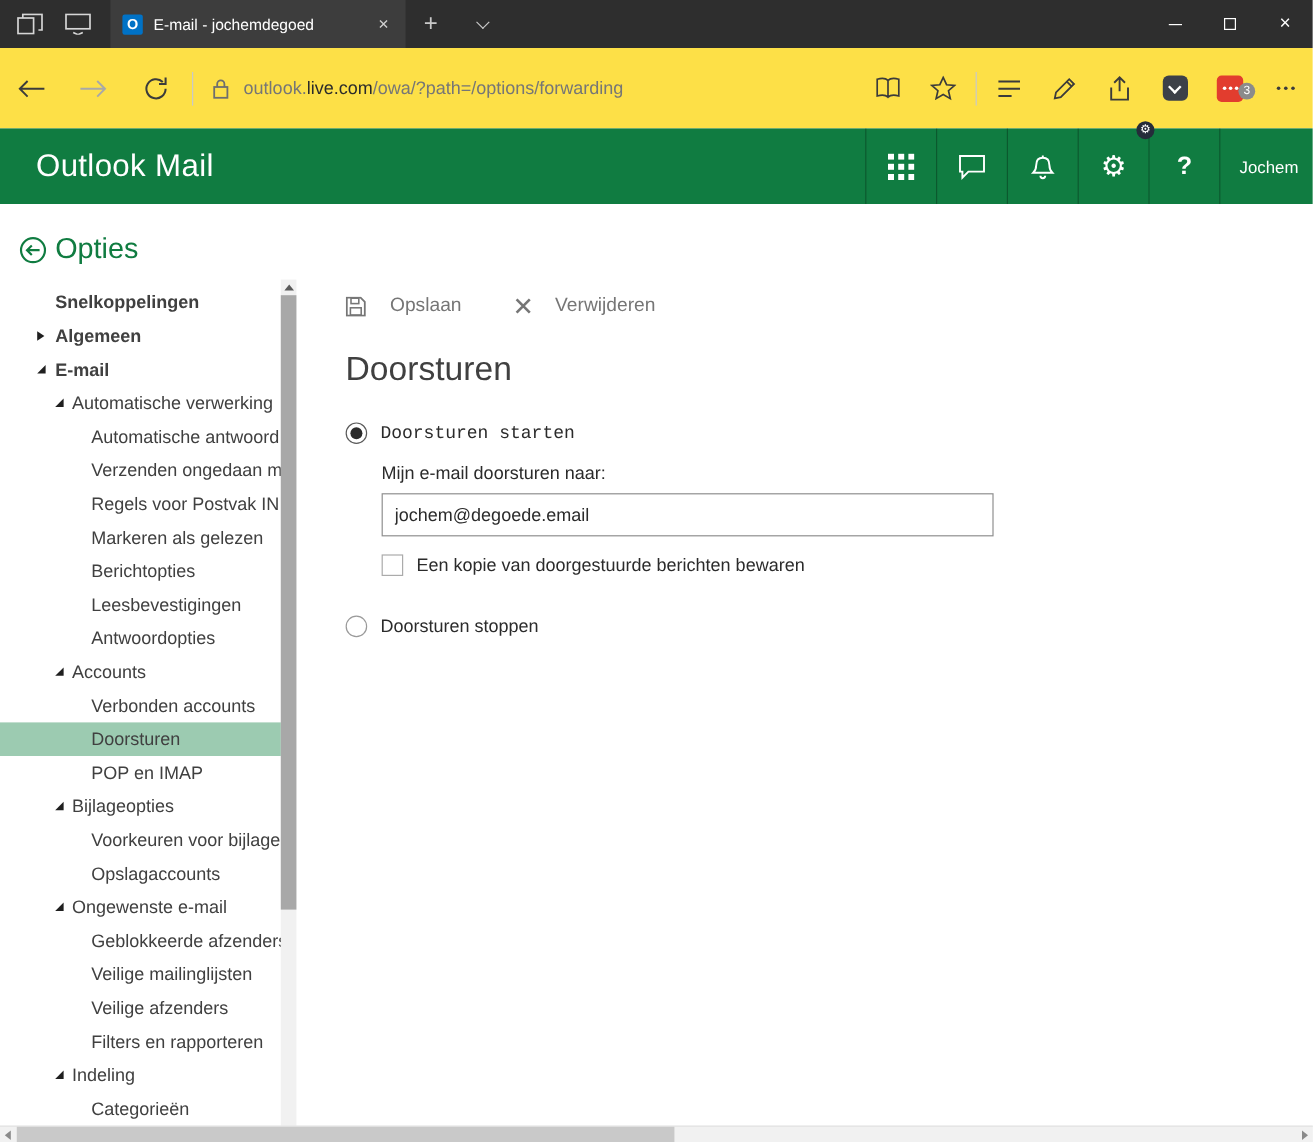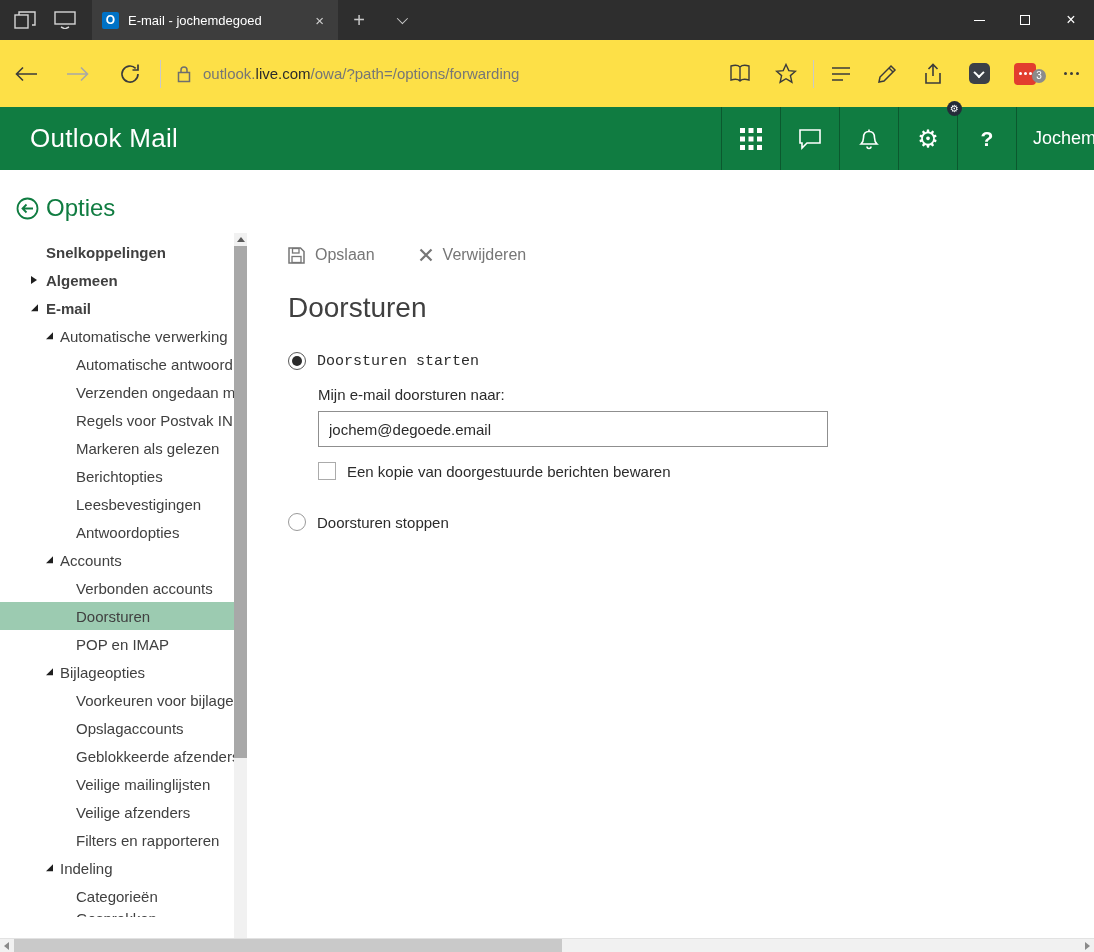--- a/index.html
+++ b/index.html
@@ -41,21 +41,21 @@
   .extbadge { position:absolute; right:2px; bottom:2px; width:14px; height:14px; border-radius:50%; background:#8b8b8b; color:#fff; font-size:10px; display:grid; place-items:center; }
 
   
   .appbar { height:63px; background:#107c41; display:flex; align-items:stretch; color:#fff; }
   .app-title { align-self:center; margin-left:30px; font-size:26px; font-weight:300; letter-spacing:.3px; }
   .appcells { margin-left:auto; display:flex; align-items:stretch; }
   .appcell { width:59px; border-left:1px solid rgba(0,0,0,.28); display:grid; place-items:center; position:relative; cursor:pointer; }
   .help-q { font-size:21px; font-weight:bold; color:#fff; position:relative; }
   .help-badge { position:absolute; top:-6px; left:-11px; width:15px; height:15px; border-radius:50%; background:#252c3a; display:grid; place-items:center; }
   .help-badge span { color:#fff; font-size:10px; font-family:"DejaVu Sans", sans-serif; line-height:1; }
-  .username { border-left:1px solid rgba(0,0,0,.28); display:flex; align-items:center; padding-left:16px; font-size:18px; white-space:nowrap; overflow:hidden; width:78px; }
+  .username { border-left:1px solid rgba(0,0,0,.28); display:flex; align-items:center; padding-left:16px; font-size:14px; white-space:nowrap; overflow:hidden; width:78px; }
   .gearglyph { font-family:"DejaVu Sans", sans-serif; font-size:24px; color:#fff; line-height:1; }
 
   
   .content { position:relative; height:782px; background:#fff; }
   .opties-row { display:flex; align-items:center; gap:7px; padding:24px 0 10px 16px; }
   .opties-label { color:#107c41; font-size:24px; font-weight:300; }
 
   .sidebar { width:235px; padding-top:6px; }
   .side-item { height:28px; display:flex; align-items:center; font-size:15px; color:#404040; position:relative; white-space:nowrap; overflow:hidden; cursor:pointer; }
   .side-item.bold { font-weight:bold; }
@@ -66,21 +66,21 @@
   .tri-expanded { position:absolute; width:0; height:0; border-left:7px solid transparent; border-bottom:7px solid #1f1f1f; top:50%; transform:translateY(-55%); }
   .lvl0 .tri-collapsed,.lvl0 .tri-expanded { left:31px; }
   .lvl1 .tri-expanded { left:46px; }
 
   .vscroll { position:absolute; left:234px; top:63px; width:13px; height:719px; background:#f1f1f1; }
   .vscroll .uparrow { position:absolute; top:4px; left:3px; width:0; height:0; border-left:4px solid transparent; border-right:4px solid transparent; border-bottom:5px solid #5a5a5a; }
   .vscroll .thumb { position:absolute; top:13px; left:0; width:13px; height:512px; background:#a8a8a8; }
 
   .main { position:absolute; left:288px; top:76px; width:620px; }
   .mtoolbar { display:flex; gap:44px; align-items:center; color:#767676; font-size:16px; }
-  .mtool { display:flex; gap:10px; align-items:center; cursor:pointer; }
+  .mtool { display:flex; gap:20px; align-items:center; cursor:pointer; }
   .page-title { margin-top:28px; font-size:28px; font-weight:300; color:#404040; }
 
   .opt-row { display:flex; align-items:center; gap:11px; }
   .row1 { margin-top:28px;font-family:Liberation Mono, monospace; }
   .radio { width:18px; height:18px; border:1px solid #9a9a9a; border-radius:50%; background:#fff; position:relative; flex:0 0 auto; cursor:pointer; }
   .radio.checked { border-color:#5a5a5a; }
   .radio.checked::after { content:""; position:absolute; inset:3px; border-radius:50%; background:#2b2b2b; }
   .opt-label { font-size:15px; color:#2b2b2b; }
   .field-label { margin:16px 0 0 30px; font-size:15px; color:#2b2b2b; }
   .email-input { margin:8px 0 0 30px; width:510px; height:36px; border:1px solid #8f8f8f; font-size:15px; color:#2b2b2b; padding:0 10px; font-family:"Liberation Sans", sans-serif; background:#fff; }
@@ -318,20 +318,24 @@
       <div class="side-item lvl1">
         <span class="tri-expanded"></span>
         <span>Bijlageopties</span>
       </div>
       <div class="side-item lvl2">
         <span>Voorkeuren voor bijlage</span>
       </div>
       <div class="side-item lvl2">
         <span>Opslagaccounts</span>
       </div>
+      <div class="side-item lvl1">
+        <span class="tri-expanded"></span>
+        <span>Ongewenste e-mail</span>
+      </div>
       <div class="side-item lvl2">
         <span>Geblokkeerde afzenders</span>
       </div>
       <div class="side-item lvl2">
         <span>Veilige mailinglijsten</span>
       </div>
       <div class="side-item lvl2">
         <span>Veilige afzenders</span>
       </div>
       <div class="side-item lvl2">

